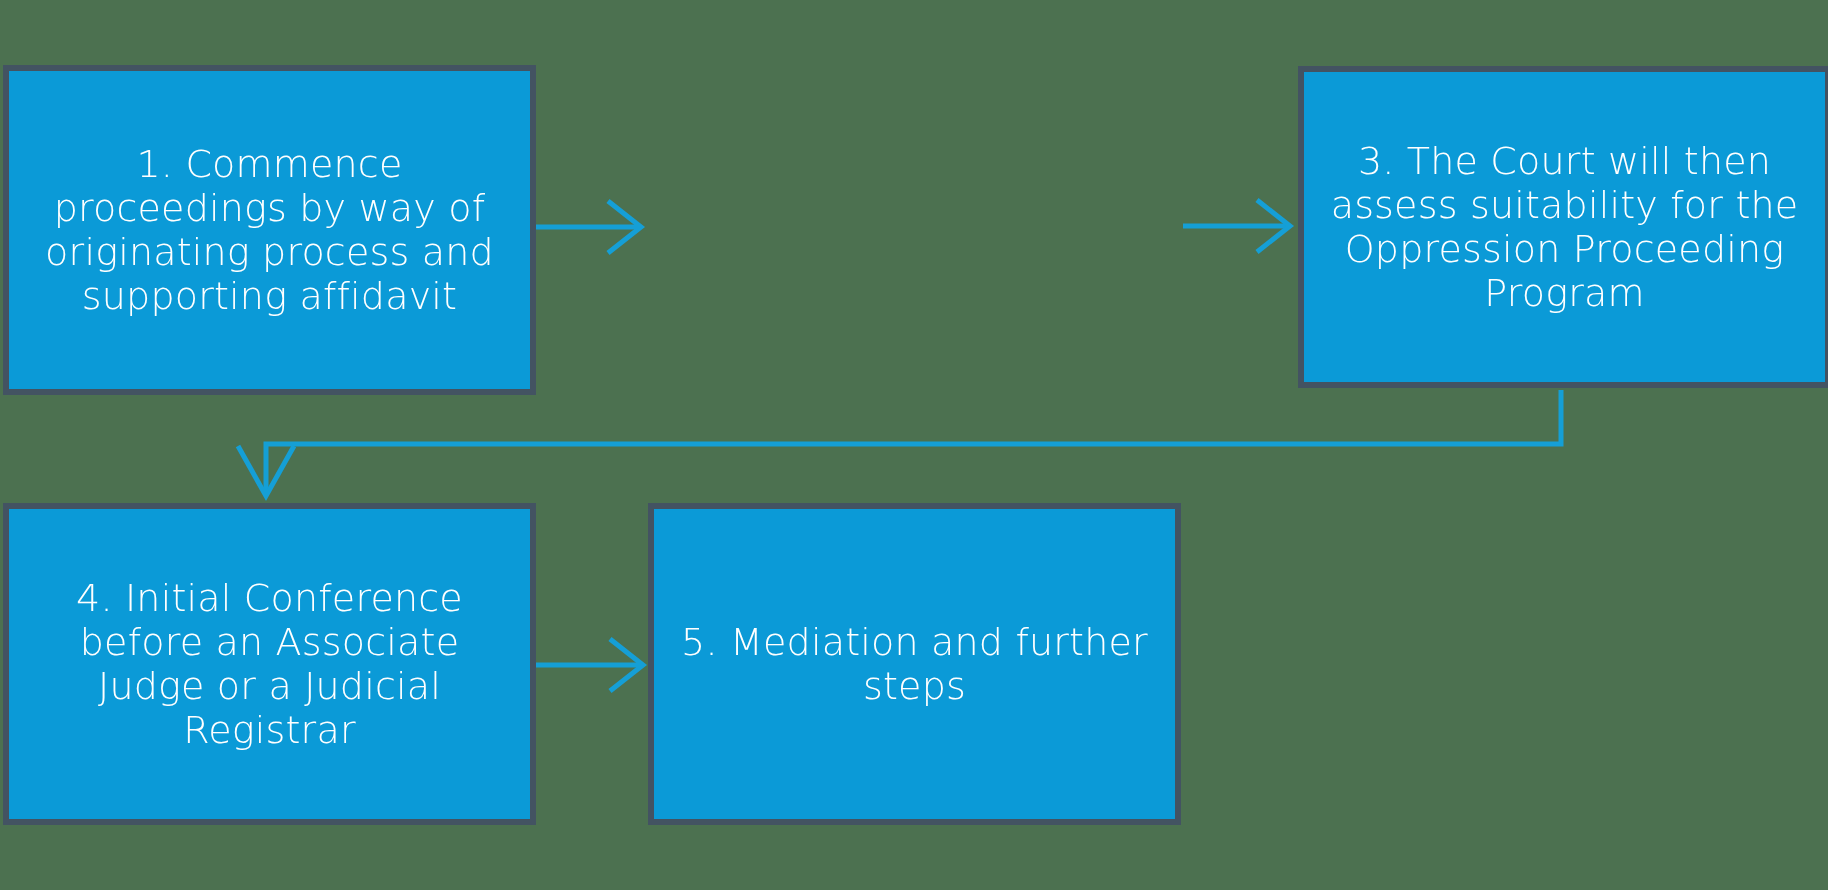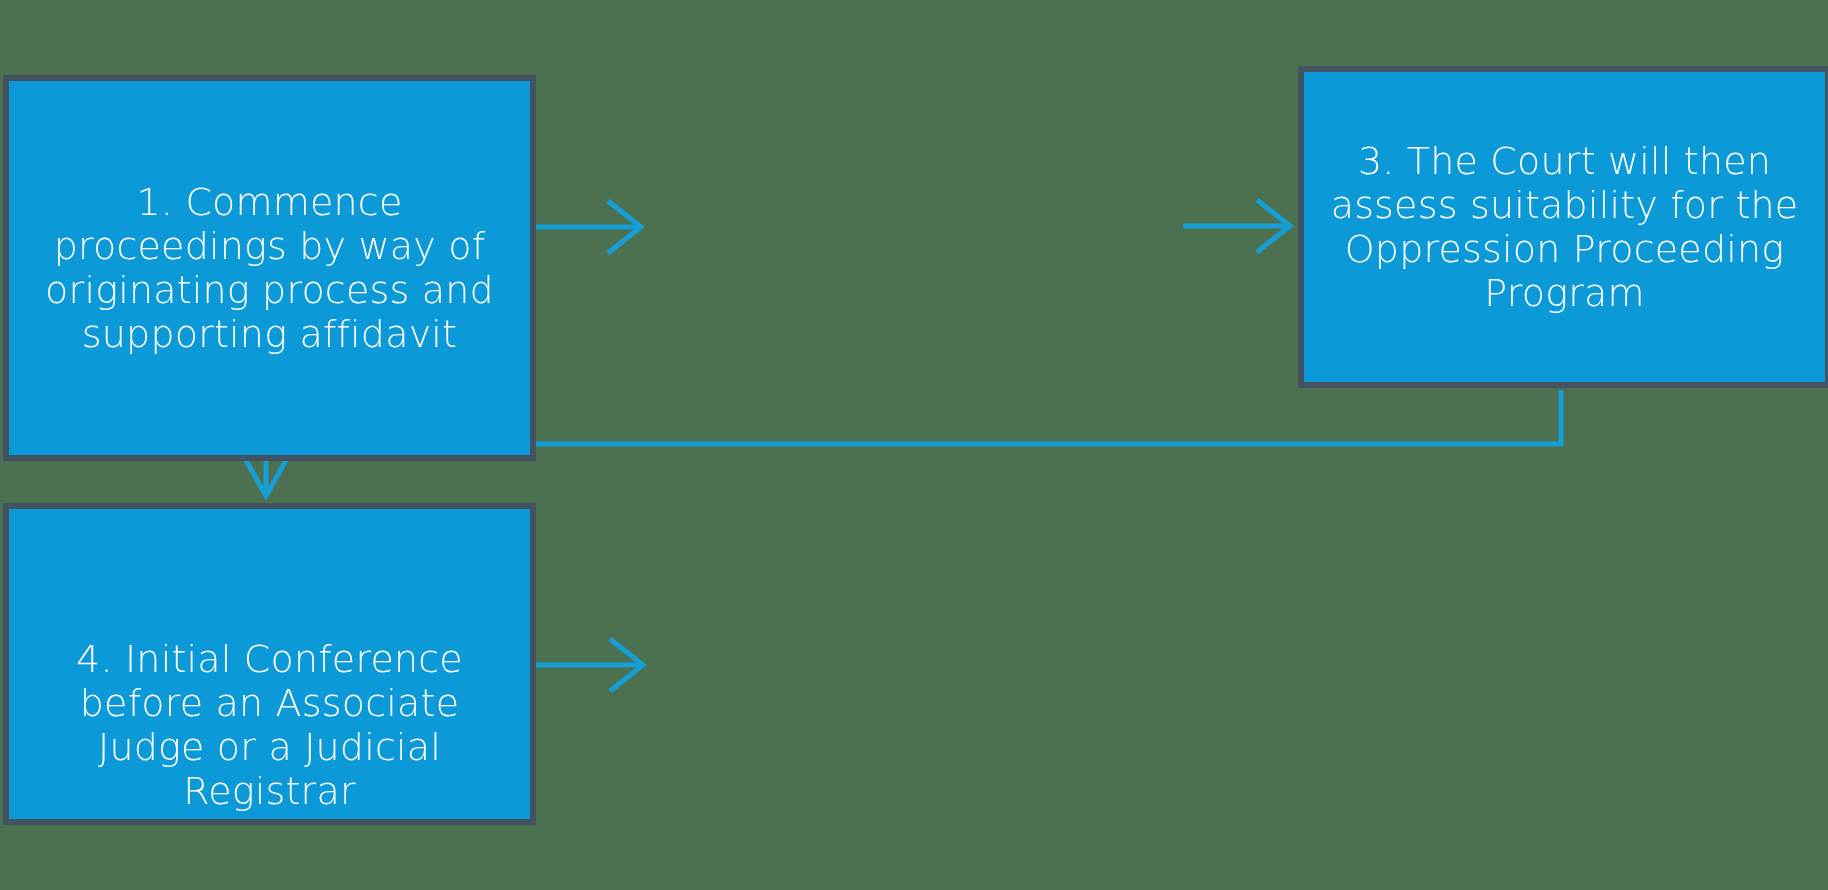--- a/index.html
+++ b/index.html
@@ -38,24 +38,24 @@
     letter-spacing: 0.2px;
     padding: 6px 14px;
     -webkit-font-smoothing: antialiased;
   }
   .node .node-label {
     display: block;
     width: 100%;
     white-space: pre-line;
   }
 
-  #node-1 { left: 3px;    top: 75px;  width: 533px; height: 386px; }
+  #node-1 { left: 3px;    top: 65px;  width: 533px; height: 330px; }
   #node-2 { left: 648px;  top: 66px;  width: 533px; height: 322px; }
   #node-3 { left: 1298px; top: 66px;  width: 533px; height: 322px; }
-  #node-4 { left: 3px;    top: 503px; width: 533px; height: 322px; align-items: flex-end; }
+  #node-4 { left: 3px;    top: 503px; width: 533px; height: 322px; }
   #node-5 { left: 648px;  top: 503px; width: 533px; height: 322px; }
 
   
   #connectors {
     position: absolute;
     left: 0;
     top: 0;
     width: 1828px;
     height: 890px;
     pointer-events: none;
@@ -110,14 +110,17 @@
 
 
   <div class="node" id="node-3">
     <span class="node-label">3. The Court will then assess suitability for the Oppression Proceeding Program</span>
   </div>
 
   <div class="node" id="node-4">
     <span class="node-label">4. Initial Conference before an Associate Judge or a Judicial Registrar</span>
   </div>
 
+  <div class="node" id="node-5">
+    <span class="node-label">5. Mediation and further steps</span>
+  </div>
 
 </div>
 
 </body></html>

